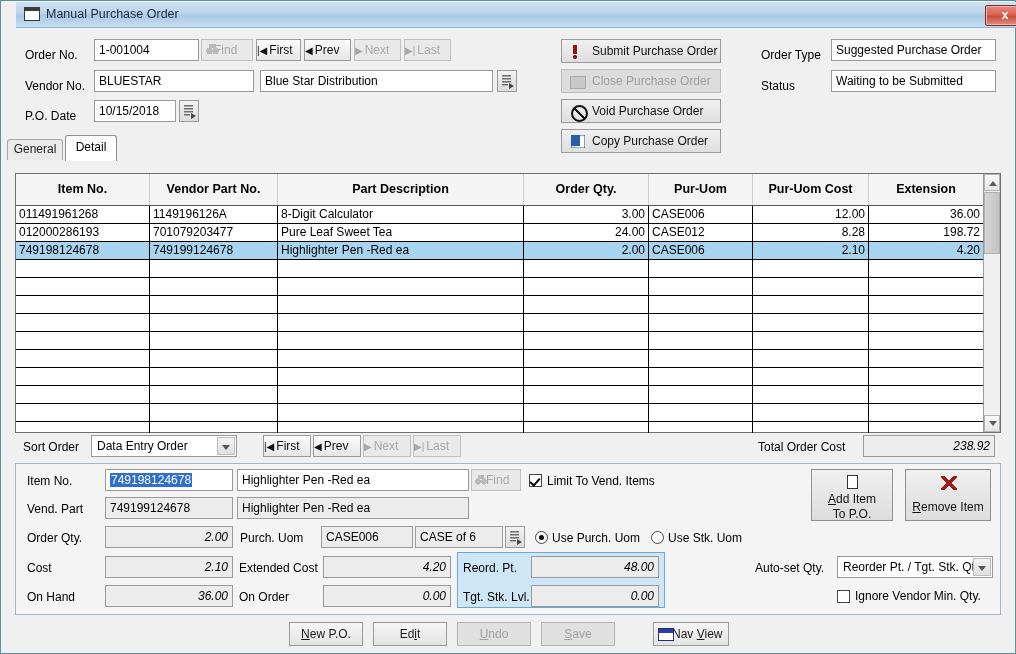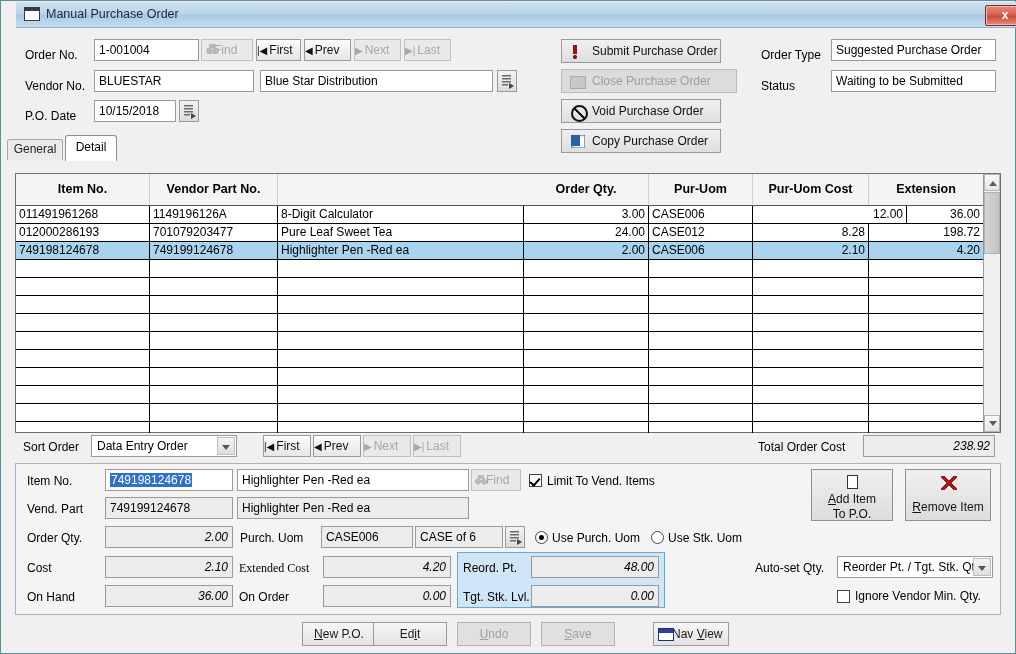--- a/index.html
+++ b/index.html
@@ -267,21 +267,21 @@
 
   <div class="lbl" style="left:24px; top:108px;">P.O. Date</div>
   <div class="fld" style="left:93px; top:99px; width:82px;">10/15/2018</div>
   <div class="pickbtn" style="left:178px; top:99px;"></div>
 
   <div class="actbtn" style="left:560px; top:38px; width:160px;">
     <span style="position:absolute;left:11px;top:5px;width:4px;height:14px;
       background: linear-gradient(#8c1616,#8c1616) 0 0/4px 9px no-repeat, radial-gradient(circle at 2px 12px,#8c1616 2px,transparent 2.2px);"></span>
     <span>Submit Purchase Order</span>
   </div>
-  <div class="actbtn dis" style="left:560px; top:68px; width:176px;">
+  <div class="actbtn dis" style="left:560px; top:68px; width:160px;">
     <span style="position:absolute;left:8px;top:6px;width:14px;height:11px;background:#c8c8c8;border:1px solid #aaa;"></span>
     <span>Close Purchase Order</span>
   </div>
   <div class="actbtn" style="left:560px; top:98px; width:160px;">
     <span style="position:absolute;left:9px;top:5px;width:13px;height:13px;border:2px solid #111;border-radius:50%;
       background: linear-gradient(45deg, transparent 44%, #111 44%, #111 56%, transparent 56%);"></span>
     <span>Void Purchase Order</span>
   </div>
   <div class="actbtn" style="left:560px; top:128px; width:160px;">
     <span style="position:absolute;left:9px;top:5px;width:14px;height:13px;
@@ -297,33 +297,34 @@
 
   <div class="tabstrip">
     <div class="tab" style="left:0px; width:56px;">General</div>
     <div class="tab active" style="left:58px; width:52px;">Detail</div>
   </div>
 
   <div class="gridwrap">
     <div class="gridhead">
       <div class="hc" style="left:0px;   width:134px;">Item No.</div>
       <div class="hc" style="left:134px; width:128px;">Vendor Part No.</div>
+      <div class="hc" style="left:262px; width:246px;">Part Description</div>
       <div class="hc" style="left:508px; width:125px;">Order Qty.</div>
       <div class="hc" style="left:633px; width:104px;">Pur-Uom</div>
       <div class="hc" style="left:737px; width:116px;">Pur-Uom Cost</div>
       <div class="hc" style="left:853px; width:114px; border-right:none;">Extension</div>
     </div>
     <div class="gridbody" id="grid-body">
         <div class="grow">
           <div class="gcell" style="left: 0px; width: 134px;">011491961268</div>
           <div class="gcell" style="left: 134px; width: 128px;">1149196126A</div>
           <div class="gcell" style="left: 262px; width: 246px;">8-Digit Calculator</div>
           <div class="gcell r" style="left: 508px; width: 125px;">3.00</div>
           <div class="gcell" style="left: 633px; width: 104px;">CASE006</div>
-          <div class="gcell r" style="left: 775px; width: 116px;">12.00</div>
+          <div class="gcell r" style="left: 737px; width: 116px;">12.00</div>
           <div class="gcell r" style="left: 853px; width: 114px; border-right: none;">36.00</div>
         </div>
         <div class="grow">
           <div class="gcell" style="left: 0px; width: 134px;">012000286193</div>
           <div class="gcell" style="left: 134px; width: 128px;">701079203477</div>
           <div class="gcell" style="left: 262px; width: 246px;">Pure Leaf Sweet Tea</div>
           <div class="gcell r" style="left: 508px; width: 125px;">24.00</div>
           <div class="gcell" style="left: 633px; width: 104px;">CASE012</div>
           <div class="gcell r" style="left: 737px; width: 116px;">8.28</div>
           <div class="gcell r" style="left: 853px; width: 114px; border-right: none;">198.72</div>
@@ -485,21 +486,21 @@
   <div class="fld ro" style="left:320px; top:525px; width:92px;">CASE006</div>
   <div class="fld ro" style="left:414px; top:525px; width:88px;">CASE of 6</div>
   <div class="pickbtn" style="left:504px; top:525px;"></div>
   <div class="rdo on" style="left:534px; top:530px;"></div>
   <div class="lbl" style="left:551px; top:530px;">Use Purch. Uom</div>
   <div class="rdo" style="left:650px; top:530px;"></div>
   <div class="lbl" style="left:667px; top:530px;">Use Stk. Uom</div>
 
   <div class="lbl" style="left:26px; top:560px;">Cost</div>
   <div class="fld ro num" style="left:104px; top:555px; width:128px;">2.10</div>
-  <div class="lbl" style="left:238px; top:560px;font-family:Liberation Serif, serif;">Extended Cost</div>
+  <div class="lbl" style="left:238px; top:560px;">Extended Cost</div>
   <div class="fld ro num" style="left:322px; top:555px; width:128px;">4.20</div>
 
   <div class="lbl" style="left:26px; top:589px;">On Hand</div>
   <div class="fld ro num" style="left:104px; top:584px; width:128px;">36.00</div>
   <div class="lbl" style="left:238px; top:589px;">On Order</div>
   <div class="fld ro num" style="left:322px; top:584px; width:128px;">0.00</div>
 
   <div class="reordbox"></div>
   <div class="lbl" style="left:462px; top:560px;">Reord. Pt.</div>
   <div class="fld ro num" style="left:530px; top:555px; width:128px;">48.00</div>
@@ -519,21 +520,21 @@
   </div>
 
   <div class="lbl" style="left:754px; top:560px;">Auto-set Qty.</div>
   <div class="combo" style="left:836px; top:555px; width:156px;">
     <span>Reorder Pt. / Tgt. Stk. Qty.</span>
     <span class="arrow"></span>
   </div>
   <div class="cbx" style="left:836px; top:589px;"></div>
   <div class="lbl" style="left:854px; top:588px;">Ignore Vendor Min. Qty.</div>
 
-  <div class="btn" style="left:288px; top:621px; width:74px; height:24px; line-height:22px;margin-left:13px;">
+  <div class="btn" style="left:288px; top:621px; width:74px; height:24px; line-height:22px;">
     <span><u>N</u>ew P.O.</span>
   </div>
   <div class="btn" style="left:372px; top:621px; width:74px; height:24px; line-height:22px;">
     <span>Ed<u>i</u>t</span>
   </div>
   <div class="btn dis" style="left:456px; top:621px; width:74px; height:24px; line-height:22px;">
     <span><u>U</u>ndo</span>
   </div>
   <div class="btn dis" style="left:540px; top:621px; width:74px; height:24px; line-height:22px;">
     <span><u>S</u>ave</span>

